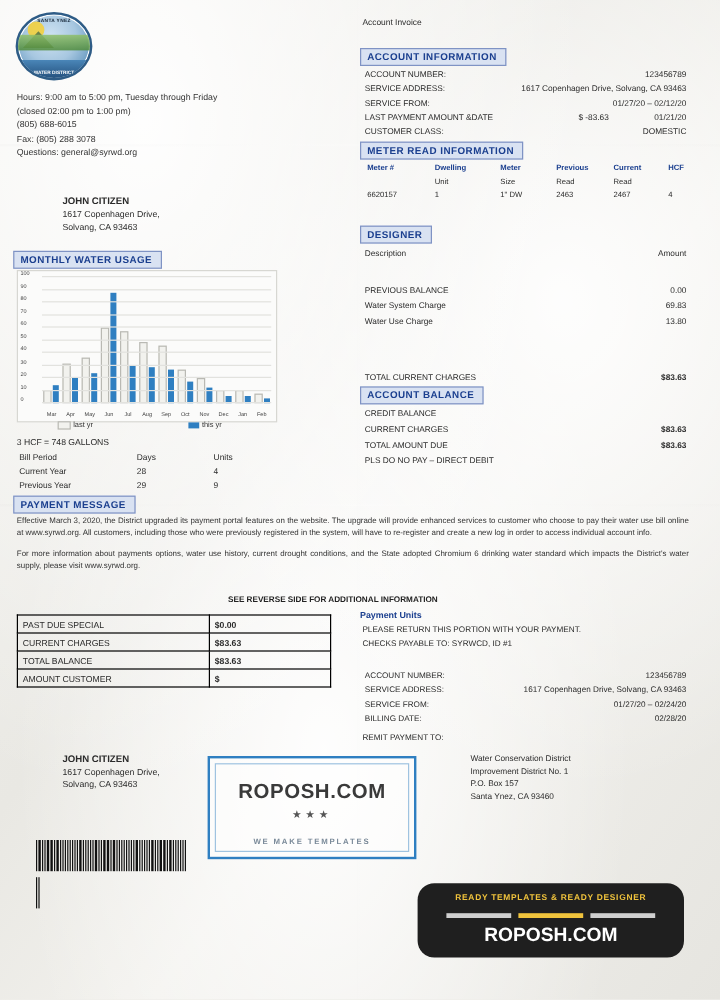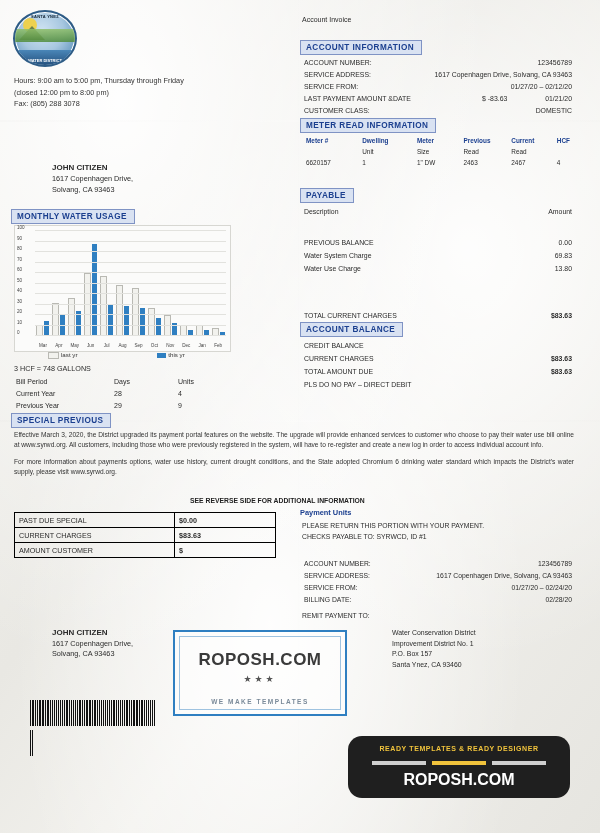--- a/index.html
+++ b/index.html
@@ -152,23 +152,25 @@
       <div class="txt">SANTA YNEZ</div>
       <div class="sun"></div>
       <div class="mtn"></div>
       <div class="band"></div>
       <div class="water"></div>
       <div class="txt2">WATER DISTRICT</div>
     </div>
   </div>
 
   <div id="contact">
-    <div>Hours: 9:00 am to 5:00 pm, Thursday through Friday</div>
-    <div>(closed 12:00 pm to 8:00 pm)</div>
+    <div>Hours: 9:00 am to 5:00 pm, Tuesday through Friday</div>
+    <div>(closed 02:00 pm to 1:00 pm)</div>
+    <div>(805) 688-6015</div>
     <div>Fax: (805) 288 3078</div>
+    <div>Questions: general@syrwd.org</div>
   </div>
 
   <div id="remit-name">JOHN CITIZEN</div>
   <div id="remit-addr">
     <div>1617 Copenhagen Drive,</div>
     <div>Solvang, CA 93463</div>
   </div>
 
   <div id="usage-hdr" class="hdr">MONTHLY WATER USAGE</div>
 
@@ -283,36 +285,40 @@
       <td>4</td>
     </tr>
     <tr>
       <td>Previous Year</td>
       <td>29</td>
       <td>9</td>
     </tr>
   </tbody>
     </table>
 
-  <div id="special-hdr" class="hdr">SPECIAL PREVIOUS</div>
+  <div id="special-hdr" class="hdr">PAYMENT MESSAGE</div>
   <div id="special-body">
     <p style="margin:0 0 7px 0;">Effective March 3, 2020, the District upgraded its payment portal features on the website. The upgrade will provide enhanced services to customer who choose to pay their water use bill online at www.syrwd.org. All customers, including those who were previously registered in the system, will have to re-register and create a new log in order to access individual account info.</p>
     <p style="margin:0;">For more information about payments options, water use history, current drought conditions, and the State adopted Chromium 6 drinking water standard which impacts the District's water supply, please visit www.syrwd.org.</p>
   </div>
 
   <div id="reverse-note">SEE REVERSE SIDE FOR ADDITIONAL INFORMATION</div>
 
   <table id="baltbl">
     <tbody>
         <tr>
       <td>PAST DUE SPECIAL</td>
       <td class="v">$0.00</td>
     </tr>
     <tr>
       <td>CURRENT CHARGES</td>
+      <td class="v">$83.63</td>
+    </tr>
+    <tr>
+      <td>TOTAL BALANCE</td>
       <td class="v">$83.63</td>
     </tr>
     <tr>
       <td>AMOUNT CUSTOMER</td>
       <td class="v">$</td>
     </tr>
   </tbody>
     </table>
 
   <div id="cust-block">
@@ -395,21 +401,21 @@
       <td>6620157</td>
       <td>1</td>
       <td>1" DW</td>
       <td>2463</td>
       <td>2467</td>
       <td>4</td>
     </tr>
   </tbody>
     </table>
 
-  <div id="charges-hdr" class="hdr">PAYABLE</div>
+  <div id="charges-hdr" class="hdr">DESIGNER</div>
   <table id="charges-tbl">
     <tbody>
         <tr>
       <td style="width:190px;">Description</td>
       <td class="r">Amount</td>
     </tr>
     <tr>
           <td style="height:12px;" colspan="2"></td>
         </tr>
     <tr>

